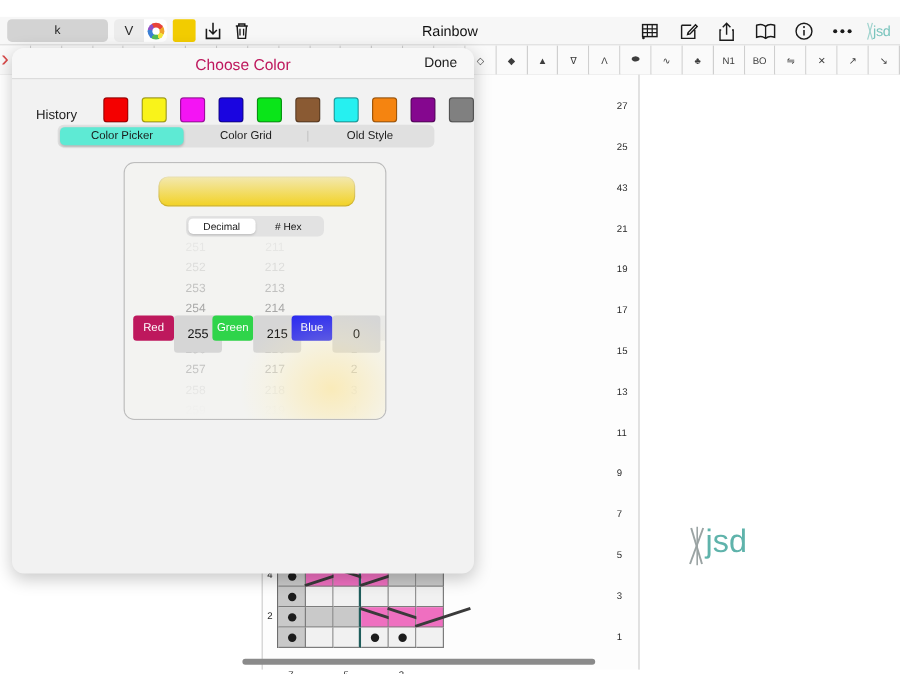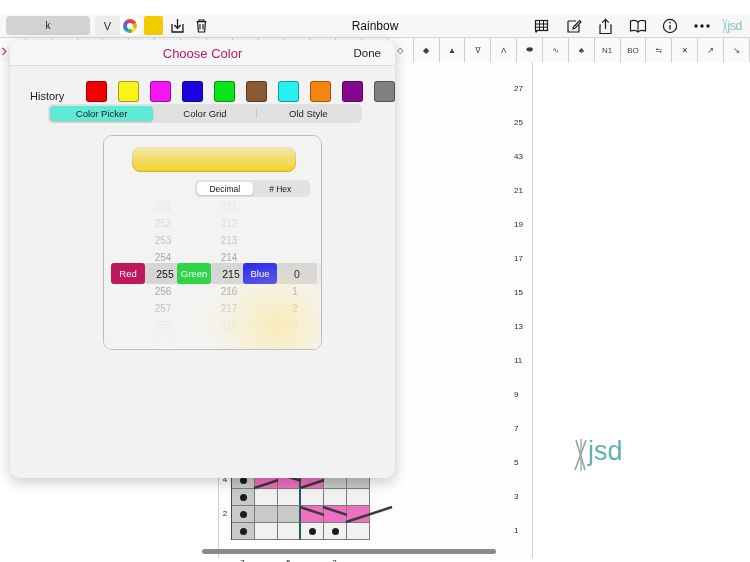--- a/index.html
+++ b/index.html
@@ -205,21 +205,21 @@
   .picker-card::after {
     content:""; position:absolute; right:-30px; bottom:-40px; width:150px; height:130px;
     background: radial-gradient(ellipse at center, rgba(255,228,140,0.55) 0%, rgba(255,240,180,0.22) 45%, rgba(255,255,255,0) 72%);
   }
   .preview {
     position: absolute; left: 28px; top: 11px; width: 164px; height: 25px;
     border-radius: 8px; border: 1px solid #c9a700;
   }
   .fmt-seg {
     position: absolute; left: 51px; top: 44px; width: 115px; height: 17px;
-    background: #e2e2e2; border-radius: 5px; display: flex; padding: 2px; margin-left: 40px;
+    background: #e2e2e2; border-radius: 5px; display: flex; padding: 2px;
   }
   .fmt-item {
     flex: 1; display: flex; align-items: center; justify-content: center;
     font-size: 8.5px; color: #161616; border-radius: 4px;
   }
   .fmt-item.active { background: #fff; box-shadow: 0 1px 2px rgba(0,0,0,0.16); }
 
   .wheels { position: absolute; left: 0; top: 62px; width: 219px; height: 148px; }
   .wcol { position: absolute; top: 0; width: 100%; }
   .wnum {
@@ -230,21 +230,21 @@
     position: absolute; left: 0; right: 0; top: 65px; height: 21px;
     background: rgba(0,0,0,0.035); border-radius: 3px;
   }
   .wnum.sel { color: #111; font-weight: normal; }
   .chan-lbl {
     position: absolute; top: 65px; height: 21px; width: 34px;
     display: flex; align-items: center; justify-content: center;
     border-radius: 3px; font-size: 9.5px; color: #fff;
   }
   .valbox {
-    position: absolute; top: 65px; height: 21px; width: 40px;
+    position: absolute; top: 65px; height: 31px; width: 40px;
     display: flex; align-items: center; justify-content: center;
     background: #d6d6d6; border-radius: 3px; font-size: 10.5px; color: #121212;
   }
   .fade-top, .fade-bot {
     position: absolute; left: 0; right: 0; height: 42px; pointer-events: none;
   }
   .fade-top { top: 0; background: linear-gradient(to bottom, rgba(243,243,241,1), rgba(243,243,241,0)); }
   .fade-bot { bottom: 0; background: linear-gradient(to top, rgba(243,243,241,1), rgba(243,243,241,0)); }
 
   .red-chevron {

